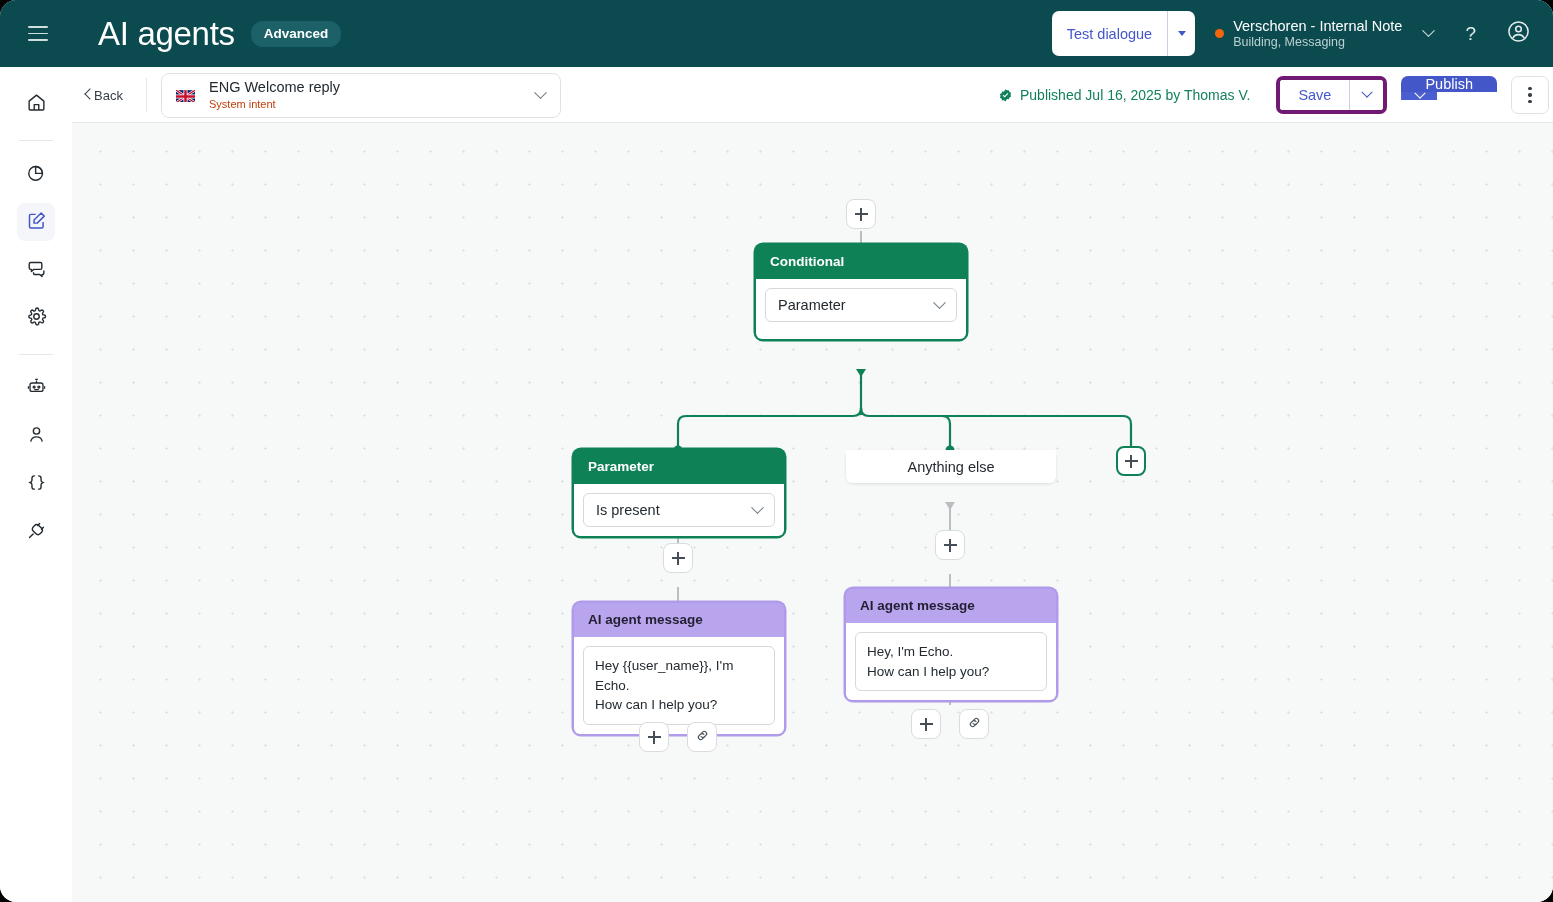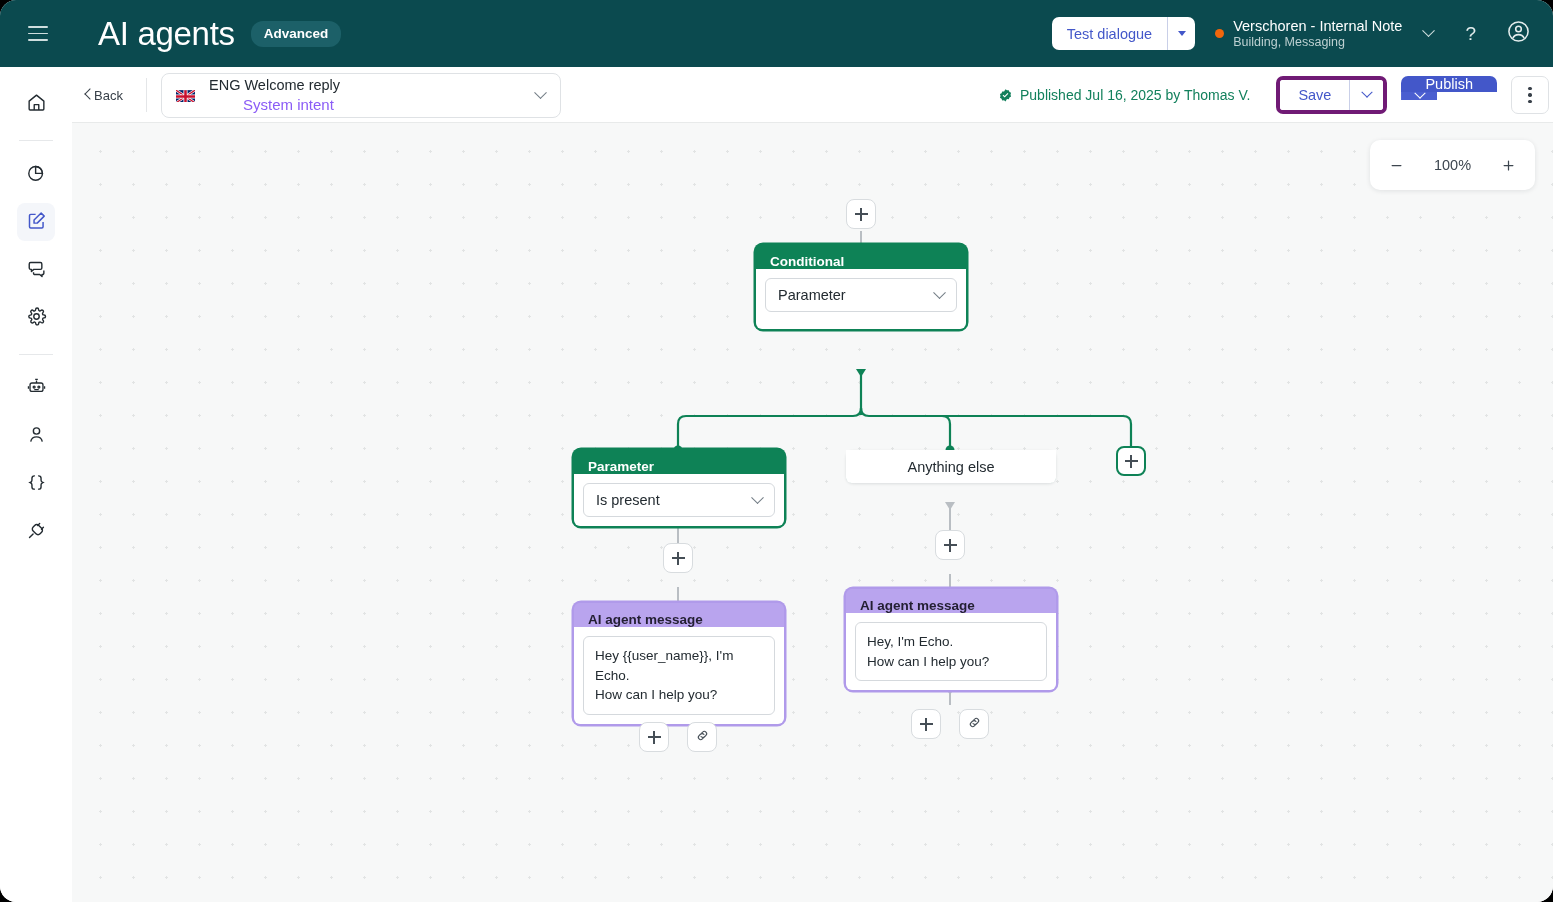--- a/index.html
+++ b/index.html
@@ -54,21 +54,21 @@
 
   .header-right {
     margin-left: auto;
     display: flex; align-items: center;
     padding-right: 22px;
   }
   #test-dialogue-group {
     display: flex; align-items: stretch;
     background: #ffffff;
     border-radius: 7px;
-    height: 33px;
+    height: 45px;
     overflow: hidden;
   }
   #test-dialogue-btn {
     display: flex; align-items: center;
     padding: 0 15px;
     color: #4357c9;
     font-size: 14.5px;
     background: transparent;
     border: none;
     cursor: pointer;
@@ -149,21 +149,21 @@
     border: 1px solid #dfe2e5; border-radius: 8px;
     display: flex; align-items: center;
     background: #ffffff; cursor: pointer;
   }
   #intent-flag {
     width: 19px; height: 13px; margin-left: 14px; flex: 0 0 auto;
     border-radius: 1.5px; overflow: hidden;
   }
   #intent-texts { margin-left: 14px; display: flex; flex-direction: column; line-height: 1.3; justify-content: center; }
   #intent-title { font-size: 14.5px; color: #222a30; }
-  #intent-sub { font-size: 15px; color: #8b5cf6; margin-left: 34px; }
+  #intent-sub { font-size: 11px; color: #c2410c; }
   #intent-caret { margin-left: auto; margin-right: 15px; }
   .chev-gray { display:inline-block; width: 9px; height: 9px; border-right: 1.6px solid #737d86; border-bottom: 1.6px solid #737d86; transform: rotate(45deg) translate(-2px,-2px); }
 
   .toolbar-right { margin-left: auto; display: flex; align-items: center; padding-right: 4px; }
   #published-status { display: flex; align-items: center; color: #12805c; font-size: 14px; margin-right: 26px; }
   #published-icon { margin-right: 7px; display:flex; }
 
   #save-group { display: flex; height: 38px; border: 4px solid #701a75; border-radius: 7px; overflow: hidden; }
   #save-btn {
     display: flex; align-items: center; padding: 0 18px;
@@ -198,21 +198,21 @@
     box-shadow: 0 1px 5px rgba(20,30,40,0.10);
     display: flex; align-items: center; justify-content: space-around;
   }
   .zoom-btn { width: 30px; height: 30px; display:flex; align-items:center; justify-content:center; cursor:pointer; color:#3d464f; font-size: 20px; }
   #zoom-level { font-size: 14.5px; color: #3d464f; }
 
   
   .node { position: absolute; border-radius: 7px; }
   .node-head {
     font-size: 13.5px; font-weight: 700; color: #ffffff;
-    padding: 9px 14px 0;
+    padding: 9px 14px 10px;
     border-radius: 6px 6px 0 0;
   }
   .node-body { background: #ffffff; padding: 9px; border-radius: 0 0 6px 6px; }
 
   .green-node { background: #0e8256; box-shadow: 0 0 0 2.5px #0e8256; }
   .green-node .node-head { background: #0e8256; }
 
   .plain-green-node { background: #0e8256; border-radius: 7px; box-shadow: 0 1px 3px rgba(20,30,40,0.12); }
   .plain-green-node .node-head { background: #0e8256; }
 
@@ -555,28 +555,15 @@
     </div>
     <div class="link-btn" style="left:887px; top:586px;">
       <span>
         <svg width="15" height="15" viewBox="0 0 24 24" fill="none" stroke="#454e56" stroke-width="1.8" stroke-linecap="round">
           <path d="M9.7 13.6a3.7 3.7 0 0 0 5.6.4l2.2-2.2a3.7 3.7 0 0 0-5.3-5.3l-1.3 1.2"></path>
           <path d="M14.3 10.4a3.7 3.7 0 0 0-5.6-.4l-2.2 2.2a3.7 3.7 0 0 0 5.3 5.3l1.3-1.2"></path>
         </svg>
       </span>
     </div>
 
-    <div id="zoom-widget">
-      <div class="zoom-btn">
-        <svg width="15" height="15" viewBox="0 0 24 24" stroke="#3d464f" stroke-width="2" stroke-linecap="round">
-            <path d="M5 12h14"></path>
-          </svg>
-      </div>
-      <div id="zoom-level">100%</div>
-      <div class="zoom-btn">
-        <svg width="15" height="15" viewBox="0 0 24 24" stroke="#3d464f" stroke-width="2" stroke-linecap="round">
-            <path d="M5 12h14M12 5v14"></path>
-          </svg>
-      </div>
-    </div>
 
   </div>
 </div>
 
 </body></html>

